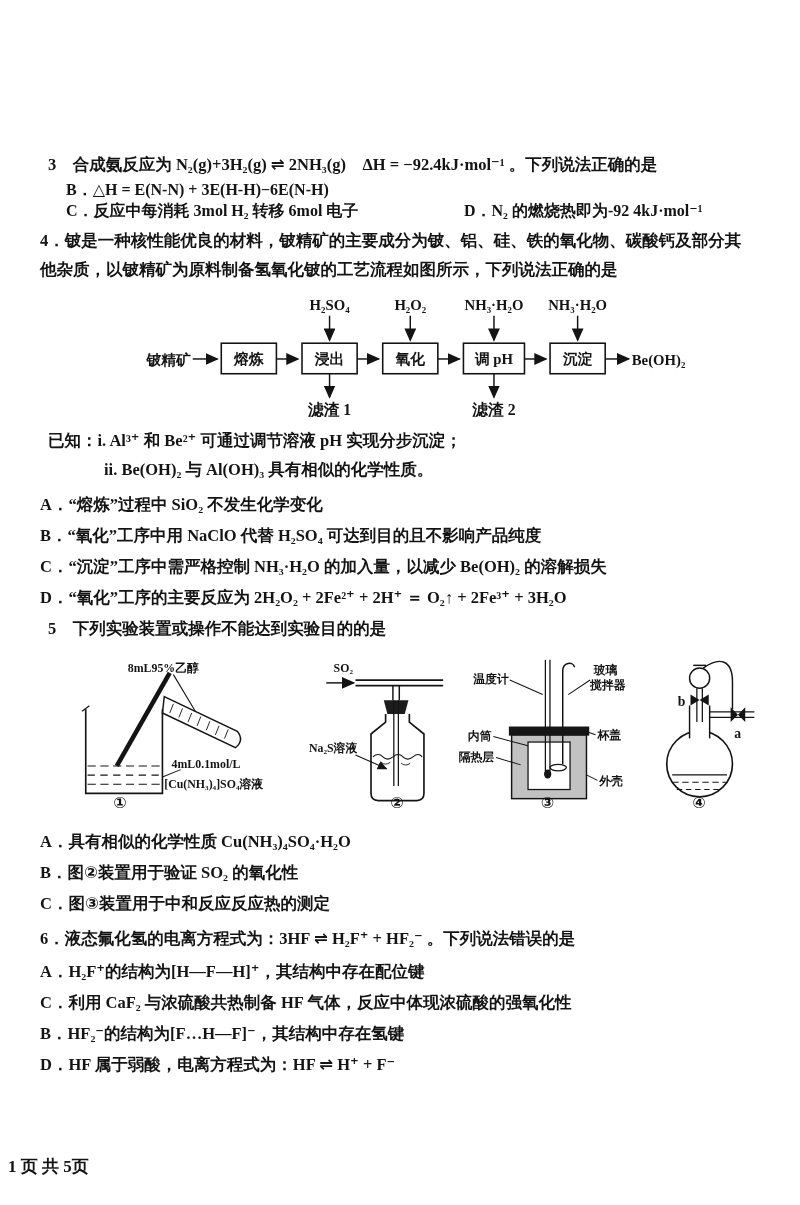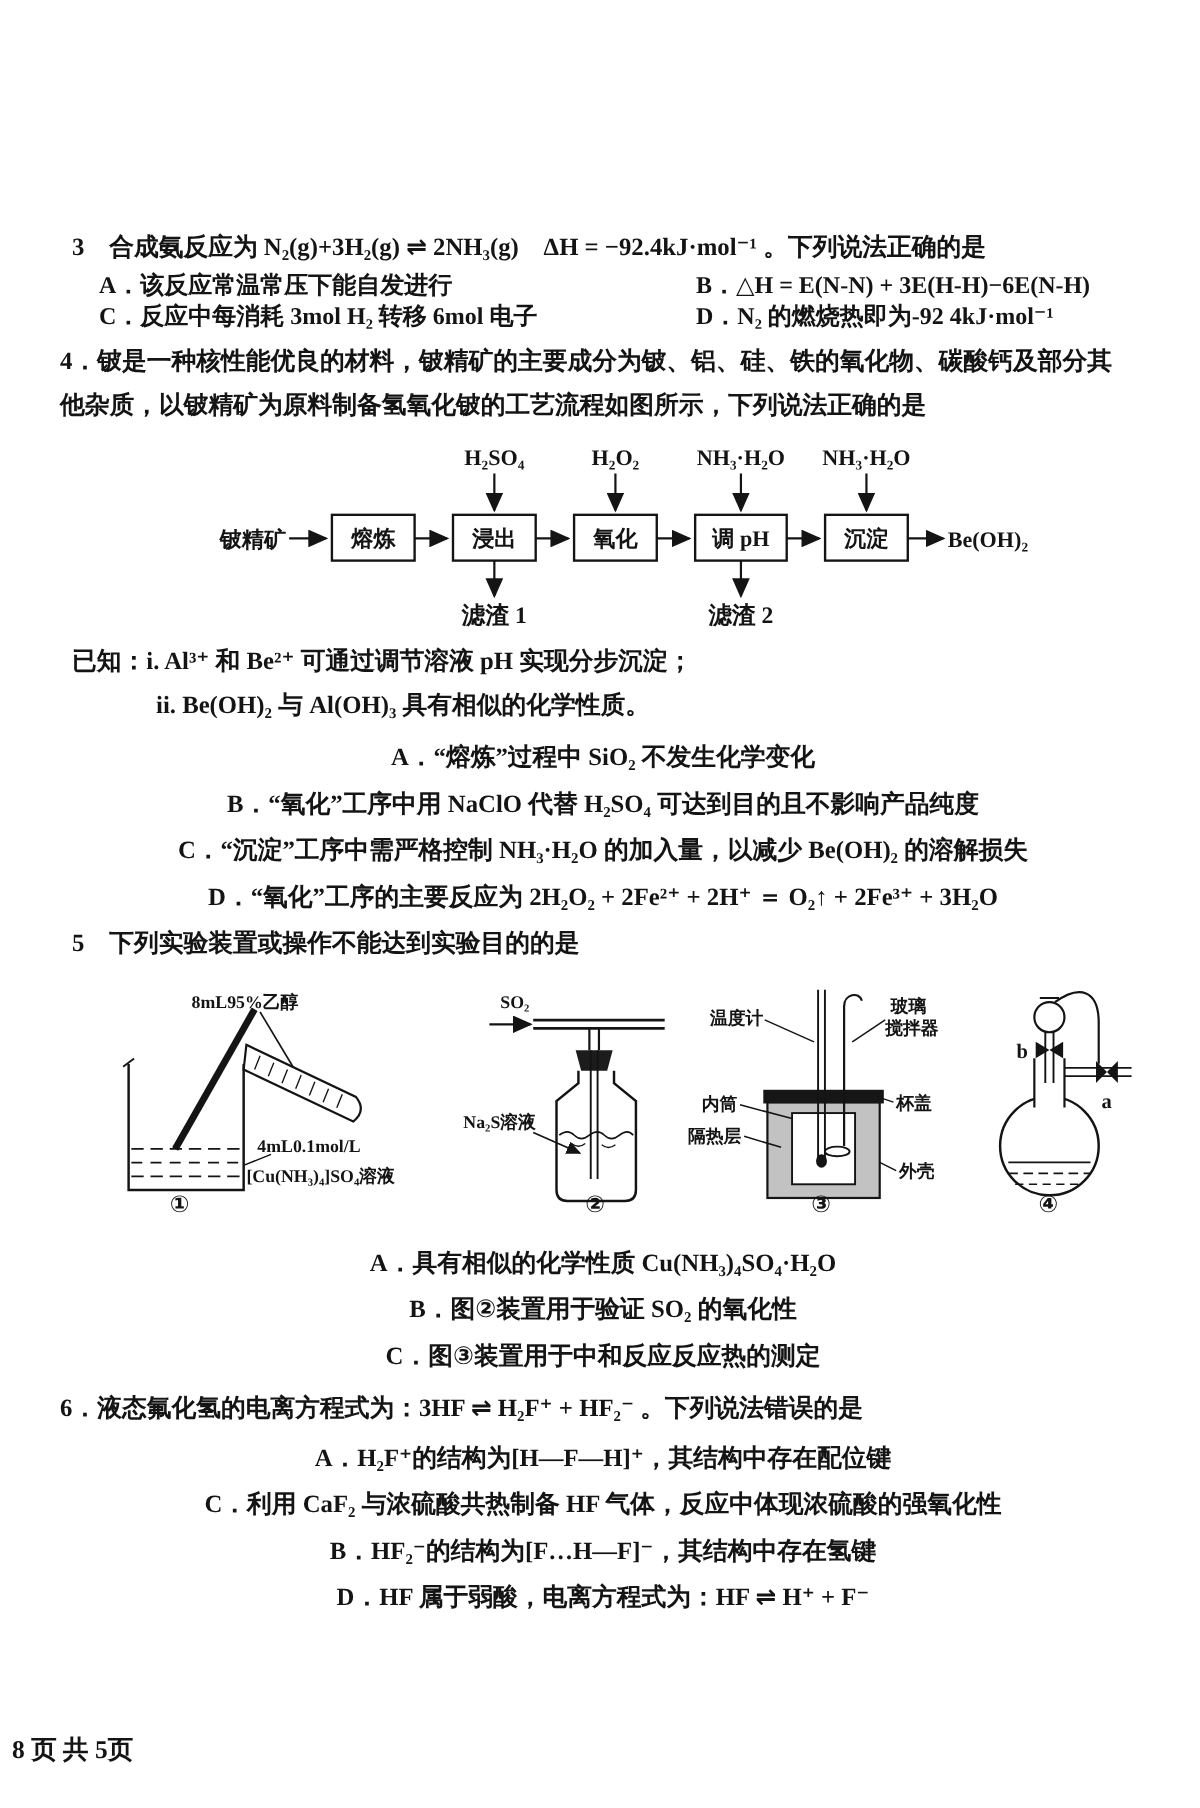--- a/index.html
+++ b/index.html
@@ -4,21 +4,21 @@
 <style>
   html,body{margin:0;padding:0;background:#fff;}
   .page{
     position:relative;width:800px;height:1205px;background:#fff;color:#141414;
     font-family:"Liberation Serif","DejaVu Sans",serif;
     font-weight:600;overflow:hidden;
   }
   .content{padding:150px 36px 0 40px;}
   .line{white-space:nowrap;font-size:16.5px;line-height:29px;}
   .stem{margin-left:8px;}
-  .indent{margin-left:26px;text-align:center;}
+  .indent{margin-left:26px;}
   .indent2{margin-left:64px;}
   .optrow{display:flex;margin-left:26px;}
   .optrow .col1{width:398px;}
   .opt{margin:2px 0;}
   section{display:block;}
   .q3-block .line{line-height:30px;}
   .flow-wrap{margin:10px 0 6px 102px;}
   .appa-row{display:flex;align-items:flex-end;margin:4px 0 10px 22px;gap:10px;text-decoration:underline;}
   svg{display:block;}
   svg text{font-family:"Liberation Serif","DejaVu Sans",serif;font-weight:700;fill:#141414;}
@@ -26,21 +26,20 @@
 </style>
 </head>
 <body>
 
 <div class="page">
   <div class="content">
 
     <section class="q3-block">
       <div class="line stem">3　合成氨反应为 N₂(g)+3H₂(g) ⇌ 2NH₃(g)　ΔH = −92.4kJ·mol⁻¹ 。下列说法正确的是</div>
       <div class="optrow">
-        <span class="col1">A．该反应常温常压下能自发进行</span>
         <span>B．△H = E(N-N) + 3E(H-H)−6E(N-H)</span>
       </div>
       <div class="optrow">
         <span class="col1">C．反应中每消耗 3mol H₂ 转移 6mol 电子</span>
         <span>D．N₂ 的燃烧热即为-92 4kJ·mol⁻¹</span>
       </div>
     </section>
 
     <section>
       <div class="sp4"></div>
@@ -224,14 +223,14 @@
       <div class="line">6．液态氟化氢的电离方程式为：3HF ⇌ H₂F⁺ + HF₂⁻ 。下列说法错误的是</div>
       <div class="sp2"></div>
       <div class="line indent opt">A．H₂F⁺的结构为[H—F—H]⁺，其结构中存在配位键</div>
       <div class="line indent opt">C．利用 CaF₂ 与浓硫酸共热制备 HF 气体，反应中体现浓硫酸的强氧化性</div>
       <div class="line indent opt">B．HF₂⁻的结构为[F…H—F]⁻，其结构中存在氢键</div>
       <div class="line indent opt">D．HF 属于弱酸，电离方程式为：HF ⇌ H⁺ + F⁻</div>
     </section>
 
   </div>
 
-  <div class="footer">8 页 共 5页</div>
+  <div class="footer">1 页 共 5页</div>
 </div>
 
 </body></html>

